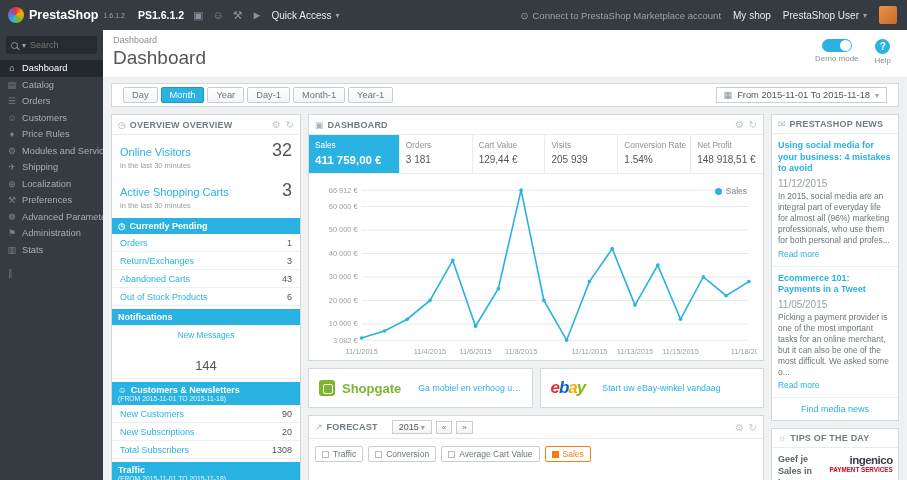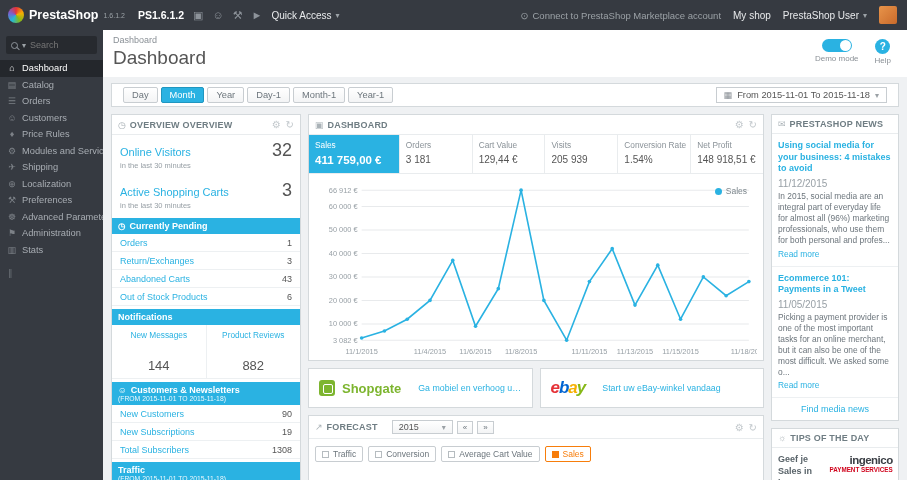--- a/index.html
+++ b/index.html
@@ -129,21 +129,21 @@
     border:1.5px solid #fff; border-radius:2px; }
   .shopgate-name { color:#7db52f; font-weight:bold; font-size:13px; }
   .module-link { color:#2ab2e2; font-size:8.8px; margin-left:10px; cursor:pointer;
     white-space:nowrap; overflow:hidden; text-overflow:ellipsis; }
   .ebay-logo { font-weight:bold; font-style:italic; font-size:17px; letter-spacing:-1px; }
   .ebay-logo .l0{color:#e53238} .ebay-logo .l1{color:#0064d2}
   .ebay-logo .l2{color:#f5af02} .ebay-logo .l3{color:#86b817}
 
   
   .year-select { border:1px solid #c8cdd1; background:linear-gradient(#fff,#f3f4f5);
-    padding:1px 6px; font-size:9px; color:#555; display:flex; gap:23px; align-items:center;
+    padding:1px 6px; font-size:9px; color:#555; display:flex; gap:2px; align-items:center;
     margin-left:10px; cursor:pointer; }
   .nav-btn { border:1px solid #c8cdd1; background:linear-gradient(#fff,#f3f4f5); font-size:8px;
     color:#6c757c; padding:1px 5px; cursor:pointer; font-family:inherit; }
   .fc-legend { display:flex; gap:5px; padding:7px 6px; }
   .chip { display:flex; align-items:center; gap:4px; border:1px solid #c8cdd1; background:#fff;
     font-size:8.5px; color:#6c757c; padding:2px 6px; border-radius:2px; cursor:pointer; }
   .chip .sq { width:7px; height:7px; border:1px solid #b6bcc0; background:#fff; }
   .chip.active { border-color:#f77d0b; color:#f77d0b; }
   .chip.active .sq { background:#f77d0b; border-color:#f77d0b; }
   .fc-space { height:70px; }
@@ -337,40 +337,36 @@
             <div class="cyan-bar">
               <div class="bar-top">
                   <span>Notifications</span>
                 </div>
             </div>
             <div class="notif-grid">
               <div class="notif-cell">
                 <div class="lbl">New Messages</div>
                 <div class="val">144</div>
               </div>
-              <div class="notif-cell">
-                <div class="lbl">Product Reviews</div>
-                <div class="val">882</div>
-              </div>
             </div>
 
             <div class="cyan-bar">
               <div class="bar-top">
                 <span class="bar-ic">☺</span>
                 <span>Customers &amp; Newsletters</span>
               </div>
               <div class="rng">(FROM 2015-11-01 TO 2015-11-18)</div>
             </div>
             <div class="act-row">
               <span class="lbl">New Customers</span>
               <span class="val">90</span>
             </div>
             <div class="act-row">
               <span class="lbl">New Subscriptions</span>
-              <span class="val">19</span>
+              <span class="val">20</span>
             </div>
             <div class="act-row">
               <span class="lbl">Total Subscribers</span>
               <span class="val">1308</span>
             </div>
 
             <div class="cyan-bar">
               <div class="bar-top">
                   <span>Traffic</span>
                 </div>

